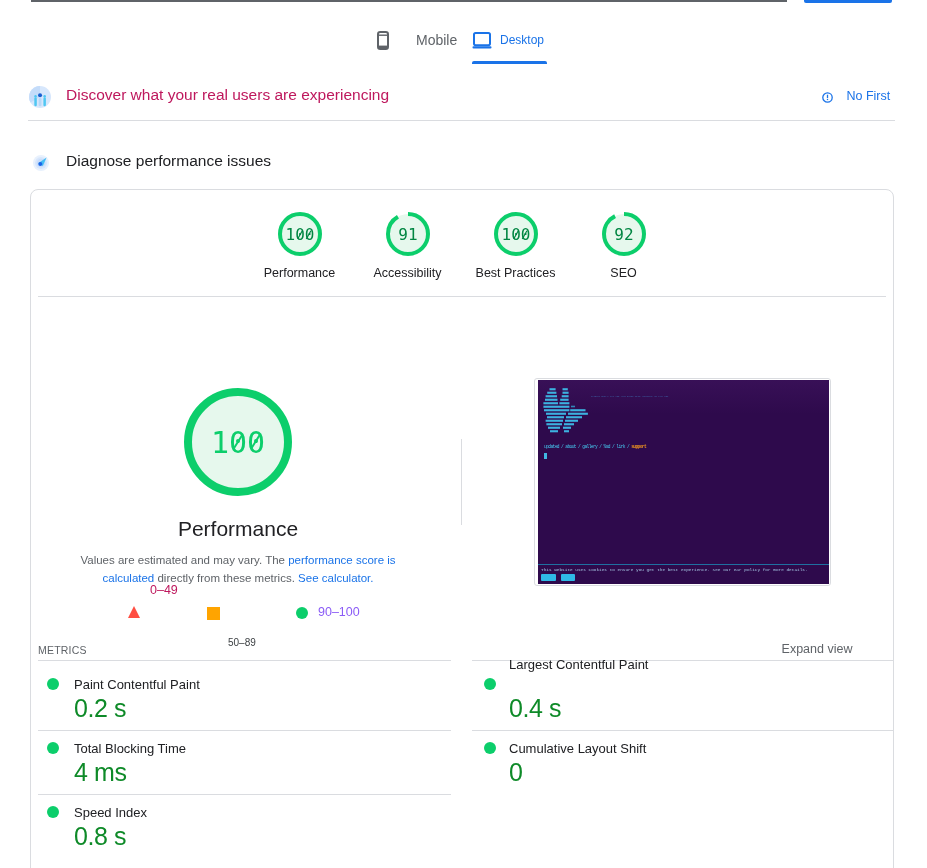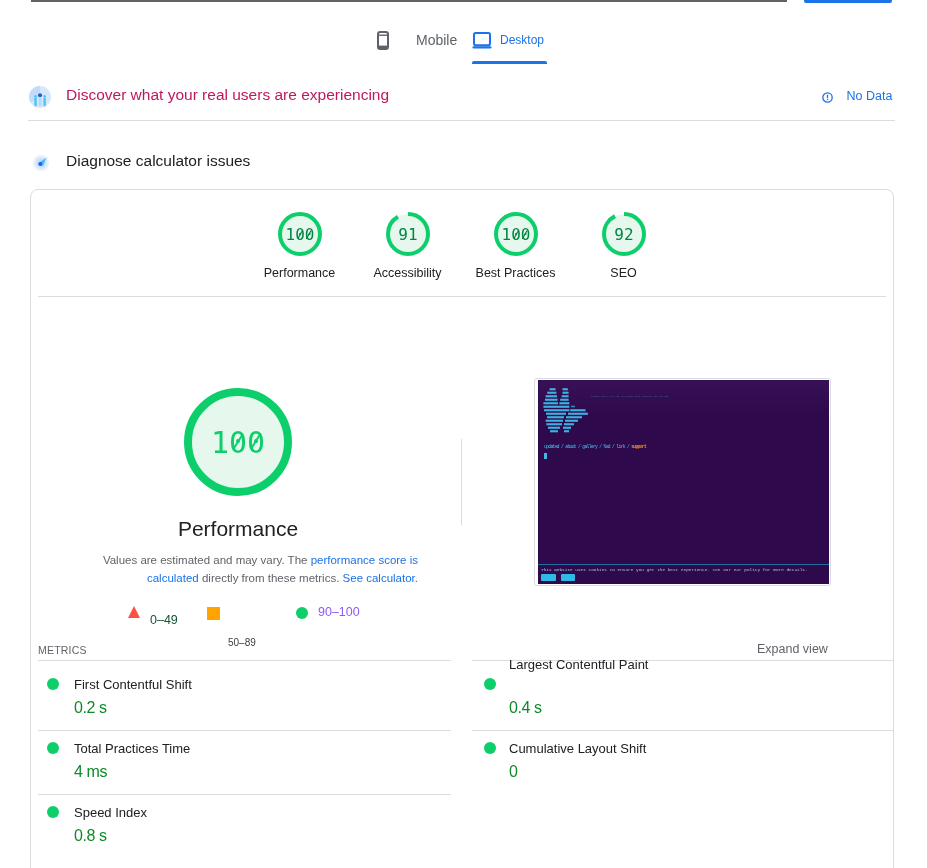--- a/index.html
+++ b/index.html
@@ -2,21 +2,21 @@
 <html><head>
 <meta charset="utf-8">
 <style>
 *{margin:0;padding:0;box-sizing:border-box}
 html,body{width:927px;height:868px;background:#fff;overflow:hidden}
 body{font-family:"Liberation Sans",sans-serif;position:relative;color:#202124}
 .abs{position:absolute}
 .gauge-label{position:absolute;font-size:12.5px;color:#212124;text-align:center;width:120px}
 .mdot{position:absolute;width:12px;height:12px;border-radius:50%;background:#0cce6b}
 .mname{position:absolute;font-size:13px;color:#202124;line-height:15px}
-.mval{position:absolute;font-size:16px;color:#0e8a28;line-height:24px;letter-spacing:-0.4px}
+.mval{position:absolute;font-size:25px;color:#0e8a28;line-height:24px;letter-spacing:-0.4px}
 .divh{position:absolute;height:1px;background:#dadce0}
 </style>
 </head>
 <body>
 
 <div class="abs" style="left:31px;top:0;width:756px;height:2px;background:#5f6368"></div>
 <div class="abs" style="left:804px;top:0;width:88px;height:2.5px;background:#1a73e8;border-radius:0 0 2px 2px"></div>
 
 <svg class="abs" style="left:377px;top:31px" width="12" height="19" viewBox="0 0 12 19">
  <rect x="1" y="1" width="10" height="17" rx="2.2" fill="none" stroke="#5f6368" stroke-width="2"></rect>
@@ -40,32 +40,32 @@
  <circle cx="11.05" cy="9.3" r="2" fill="#1a5fd0"></circle>
  <rect x="14.4" y="11.6" width="2.5" height="8.6" rx="1.2" fill="#4ec7f2"></rect>
  <circle cx="15.65" cy="10.4" r="1.3" fill="#4ec7f2"></circle>
 </svg>
 <div class="abs" style="left:66px;top:86.7px;font-size:15.5px;line-height:16px;color:#be185d">Discover what your real users are experiencing</div>
 <svg class="abs" style="left:821.5px;top:91.5px" width="11" height="11" viewBox="0 0 11 11">
  <circle cx="5.5" cy="5.5" r="4.7" fill="none" stroke="#1a73e8" stroke-width="1.3"></circle>
  <rect x="4.85" y="2.7" width="1.3" height="3.3" fill="#1a73e8"></rect>
  <rect x="4.85" y="6.8" width="1.3" height="1.3" fill="#1a73e8"></rect>
 </svg>
-<div class="abs" style="left:846.5px;top:90px;font-size:12.5px;line-height:13px;color:#1a73e8">No Data</div>
+<div class="abs" style="left:846.5px;top:90px;font-size:12.5px;line-height:13px;color:#1a73e8">No First</div>
 
 <div class="divh" style="left:28px;top:120px;width:867px"></div>
 
 <svg class="abs" style="left:33px;top:155px" width="16" height="16" viewBox="0 0 16 16">
  <circle cx="8" cy="8" r="8" fill="#e8f1fd"></circle>
  <circle cx="8" cy="8" r="6" fill="#d7e6fc"></circle>
  <circle cx="8" cy="8" r="4.3" fill="#c9ddfa"></circle>
  <path d="M13.6 2.4 L9.8 11 L5.2 8.2 Z" fill="#43bdf5"></path>
  <circle cx="7.3" cy="8.9" r="2" fill="#1a66e8"></circle>
 </svg>
-<div class="abs" style="left:66px;top:153.3px;font-size:15.5px;line-height:16px;color:#202124">Diagnose calculator issues</div>
+<div class="abs" style="left:66px;top:153.3px;font-size:15.5px;line-height:16px;color:#202124">Diagnose performance issues</div>
 
 <div class="abs" style="left:30px;top:189px;width:864px;height:700px;border:1px solid #dadce0;border-radius:8px"></div>
 
 <svg class="abs" style="left:277.5px;top:211.5px" width="44" height="44" viewBox="0 0 44 44">
  <circle cx="22" cy="22" r="20" fill="#e6f8ed" stroke="#0cce6b" stroke-width="4"></circle>
  <text x="22" y="27.5" text-anchor="middle" font-family="monospace" font-size="16" fill="#018642">100</text>
  <line x1="19.7" y1="27" x2="24.3" y2="18.8" stroke="#018642" stroke-width="1.2"></line>
  <line x1="28.3" y1="27" x2="32.9" y2="18.8" stroke="#018642" stroke-width="1.2"></line>
 </svg>
 <svg class="abs" style="left:385.5px;top:211.5px" width="44" height="44" viewBox="0 0 44 44">
@@ -91,46 +91,46 @@
 
 <div class="divh" style="left:38px;top:296px;width:848px"></div>
 
 <svg class="abs" style="left:182px;top:386px" width="112" height="112" viewBox="0 0 112 112">
  <circle cx="56" cy="56" r="50" fill="#e6f8ed" stroke="#0cce6b" stroke-width="8"></circle>
  <text x="56" y="66.5" text-anchor="middle" font-family="monospace" font-size="30" fill="#0cce6b">100</text>
  <line x1="51.5" y1="63" x2="60.5" y2="48.5" stroke="#0cce6b" stroke-width="2"></line>
  <line x1="69" y1="63" x2="78" y2="48.5" stroke="#0cce6b" stroke-width="2"></line>
 </svg>
 <div class="abs" style="left:118px;top:519px;width:240px;text-align:center;font-size:21px;line-height:20px;color:#212124">Performance</div>
-<div class="abs" style="left:58px;top:552.4px;width:360px;text-align:right;font-size:11.5px;line-height:17.7px;color:#5f6368">Values are estimated and may vary. The <span style="color:#1a73e8">performance score is calculated</span> directly from these metrics. <span style="color:#1a73e8">See calculator.</span></div>
+<div class="abs" style="left:58px;top:552.4px;width:360px;text-align:center;font-size:11.5px;line-height:17.7px;color:#5f6368">Values are estimated and may vary. The <span style="color:#1a73e8">performance score is calculated</span> directly from these metrics. <span style="color:#1a73e8">See calculator.</span></div>
 
 <div class="abs" style="left:127.5px;top:606px;width:0;height:0;border-left:6.5px solid transparent;border-right:6.5px solid transparent;border-bottom:12px solid #ff4e42"></div>
-<div class="abs" style="left:150px;top:614px;font-size:12.5px;line-height:13px;color:#14532d">0–49</div>
+<div class="abs" style="left:150px;top:584px;font-size:12.5px;line-height:13px;color:#be185d">0–49</div>
 <div class="abs" style="left:207px;top:607px;width:12.5px;height:12.5px;background:#ffa400"></div>
 <div class="abs" style="left:228px;top:636px;font-size:10px;line-height:13px;color:#3c4043">50–89</div>
 <div class="abs" style="left:296px;top:607px;width:12px;height:12px;border-radius:50%;background:#0cce6b"></div>
 <div class="abs" style="left:318px;top:606px;font-size:12.5px;line-height:13px;color:#8b5cf6">90–100</div>
 
 <div class="abs" style="left:461px;top:439px;width:1px;height:86px;background:#dadce0"></div>
 
 <div class="abs" style="left:38px;top:645px;font-size:10.5px;line-height:11px;letter-spacing:0.2px;color:#5f6368">METRICS</div>
-<div class="abs" style="left:757px;top:643px;width:120px;text-align:left;font-size:12.5px;line-height:13px;color:#5f6368">Expand view</div>
+<div class="abs" style="left:757px;top:643px;width:120px;text-align:center;font-size:12.5px;line-height:13px;color:#5f6368">Expand view</div>
 <div class="divh" style="left:38px;top:660px;width:413px"></div>
 <div class="divh" style="left:472px;top:660px;width:422px"></div>
 
 <div class="mdot" style="left:47px;top:677.5px"></div>
-<div class="mname" style="left:74px;top:677px">First Contentful Shift</div>
+<div class="mname" style="left:74px;top:677px">Paint Contentful Paint</div>
 <div class="mval" style="left:74px;top:696px">0.2 s</div>
 <div class="mdot" style="left:484px;top:677.5px"></div>
 <div class="mname" style="left:509px;top:657px">Largest Contentful Paint</div>
 <div class="mval" style="left:509px;top:696px">0.4 s</div>
 <div class="divh" style="left:38px;top:730px;width:413px"></div>
 <div class="divh" style="left:472px;top:730px;width:422px"></div>
 <div class="mdot" style="left:47px;top:741.5px"></div>
-<div class="mname" style="left:74px;top:741px">Total Practices Time</div>
+<div class="mname" style="left:74px;top:741px">Total Blocking Time</div>
 <div class="mval" style="left:74px;top:760px">4 ms</div>
 <div class="mdot" style="left:484px;top:741.5px"></div>
 <div class="mname" style="left:509px;top:741px">Cumulative Layout Shift</div>
 <div class="mval" style="left:509px;top:760px">0</div>
 <div class="divh" style="left:38px;top:794px;width:413px"></div>
 <div class="mdot" style="left:47px;top:805.5px"></div>
 <div class="mname" style="left:74px;top:805px">Speed Index</div>
 <div class="mval" style="left:74px;top:824px">0.8 s</div>
 
 <div id="thumbframe" class="abs" style="left:534px;top:378px;width:297px;height:208px;background:#fff;border:1px solid #dadce0;border-radius:3px;padding:1px 1.5px 1px 3px">

